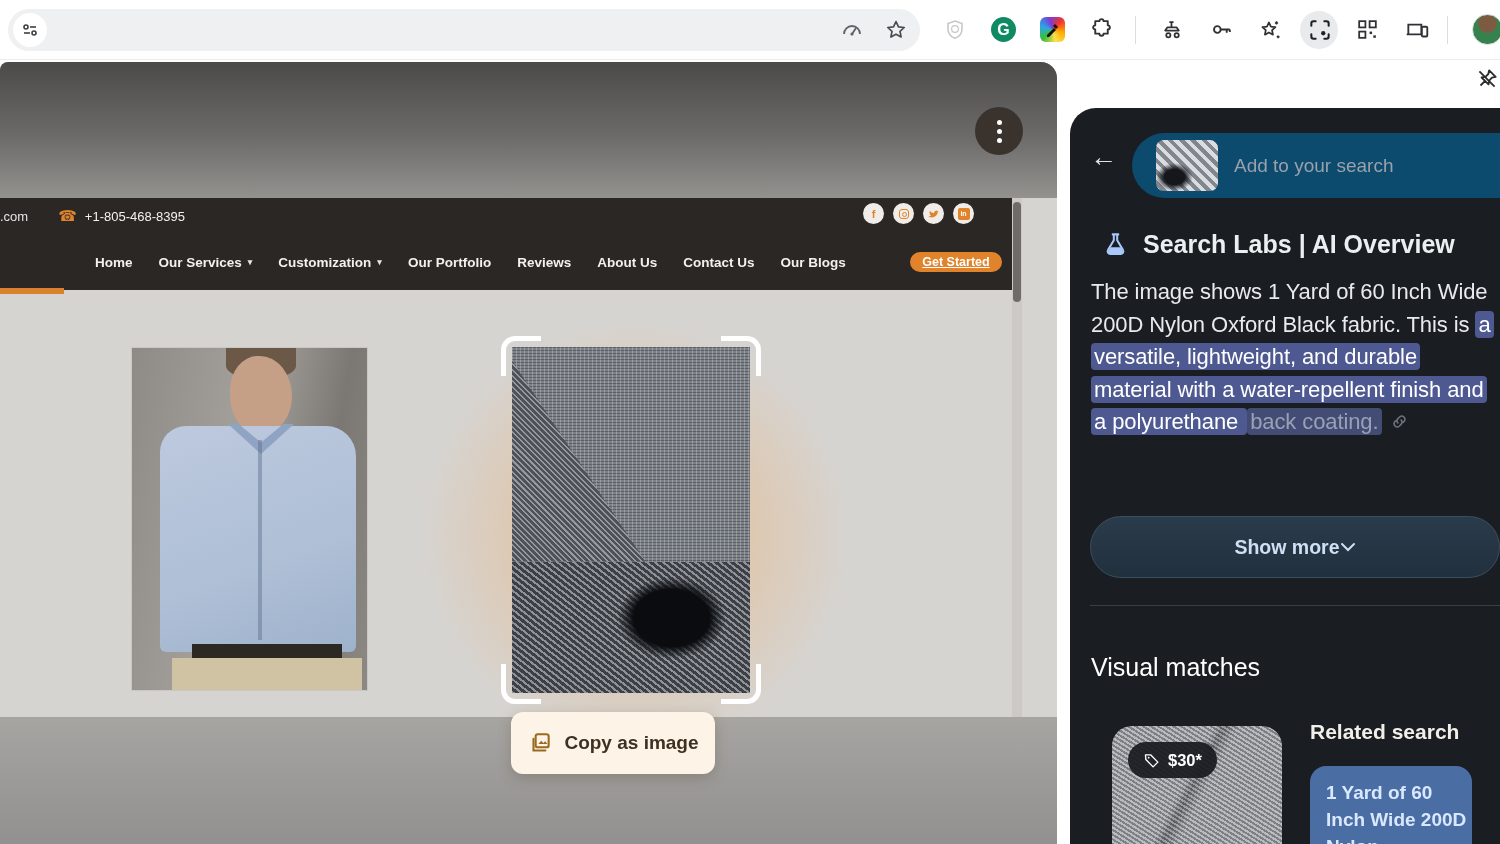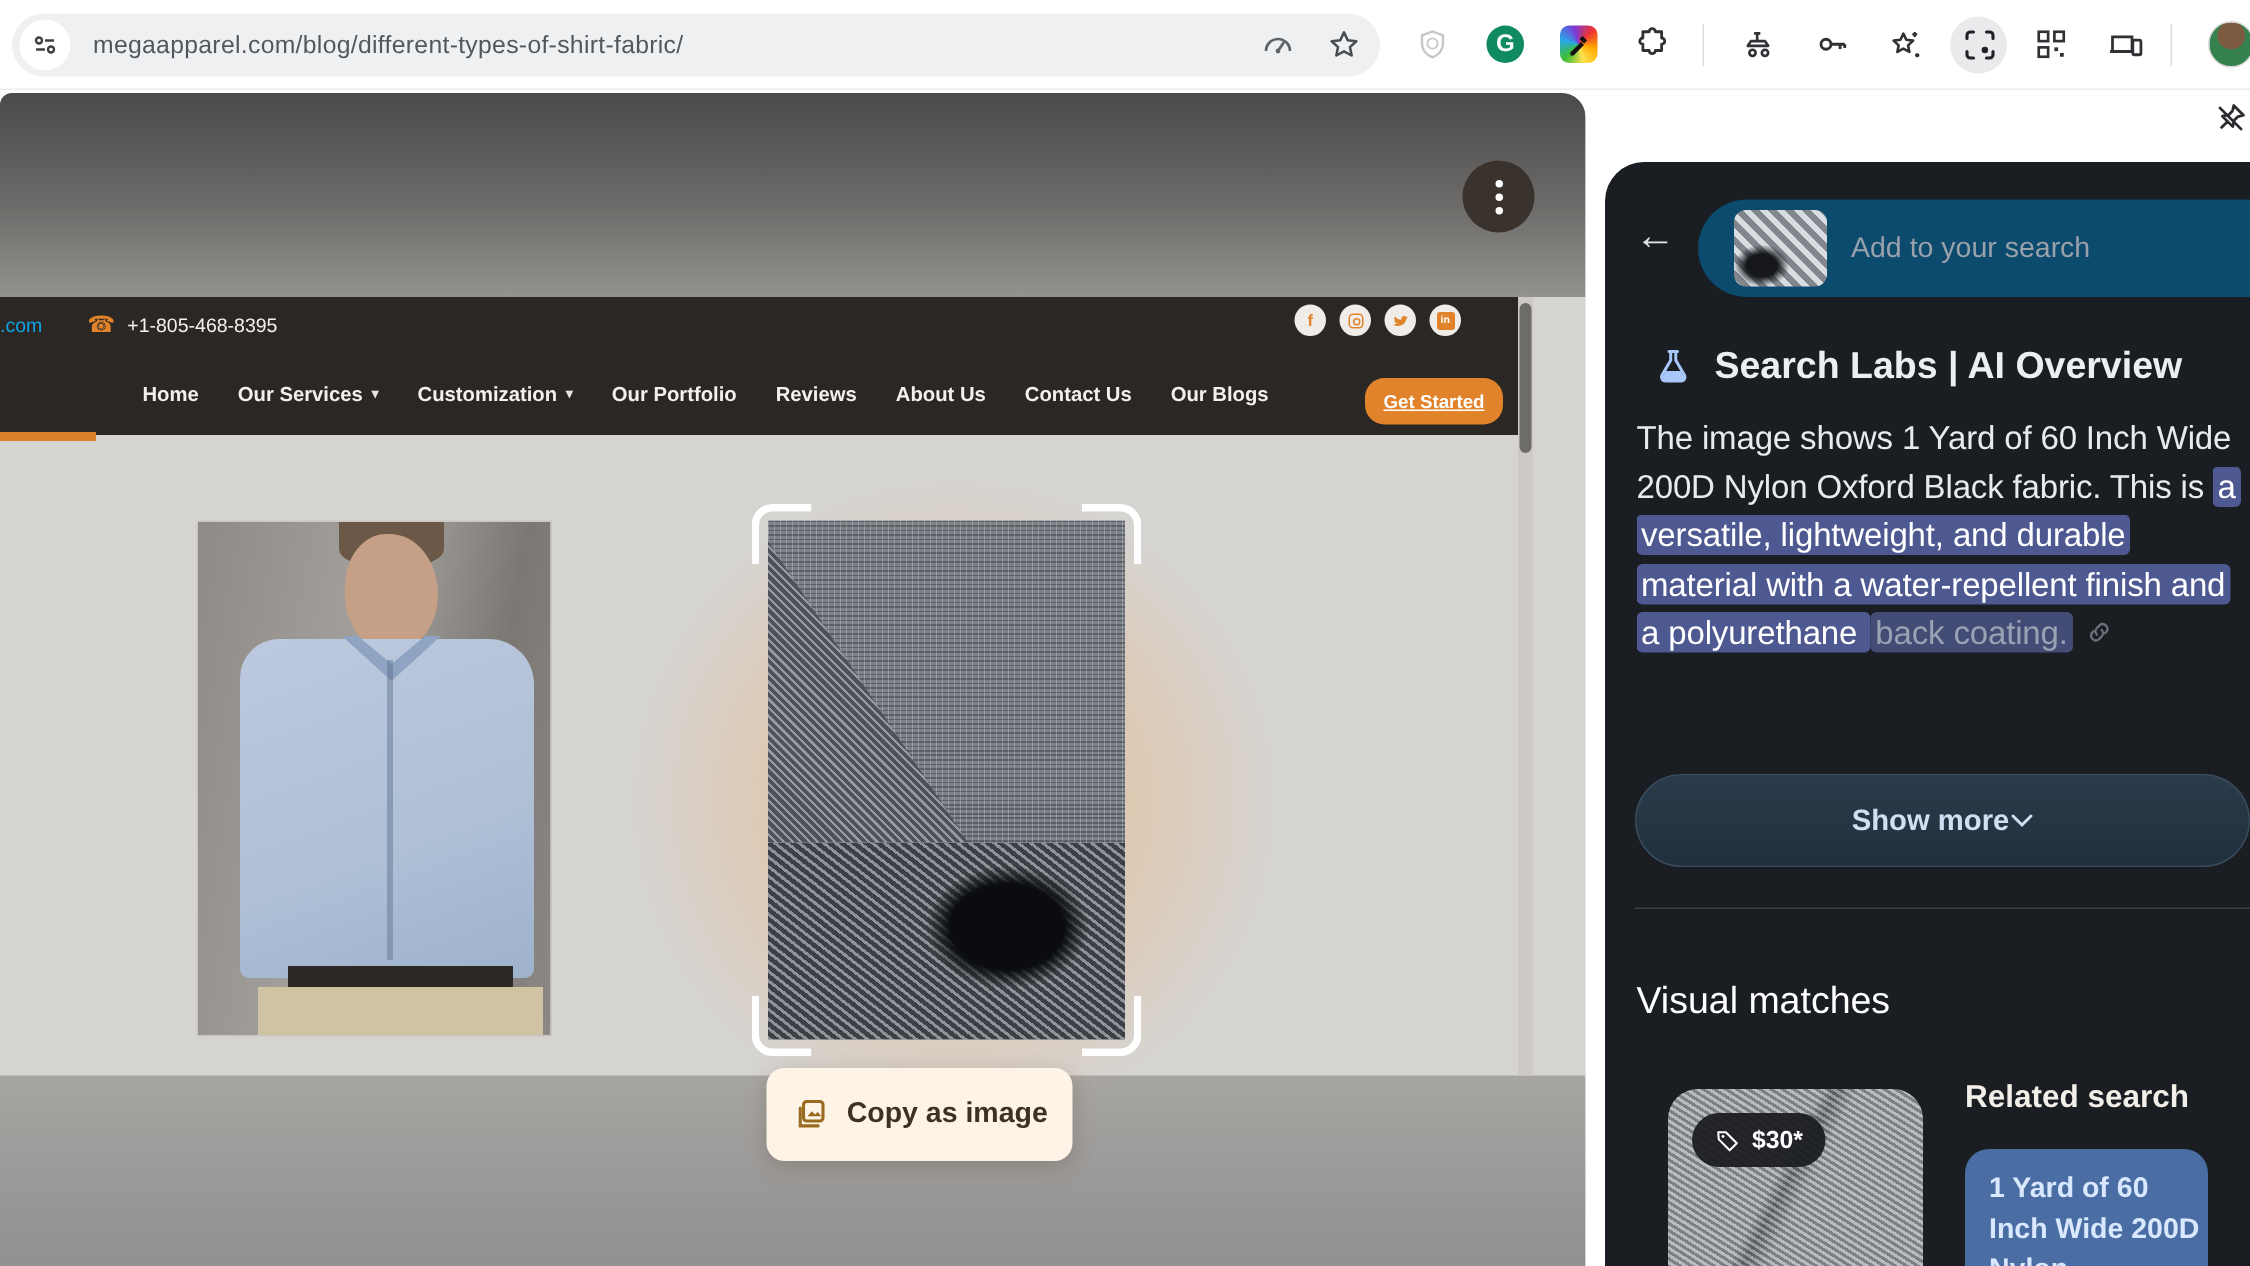--- a/index.html
+++ b/index.html
@@ -21,31 +21,31 @@
   .avatar { position:absolute; left:1472px; top:14px; width:31px; height:31px; border-radius:50%; background:radial-gradient(circle at 50% 30%, #7d5b40 0 36%, #35824e 38% 100%); border:1px solid #d7d7d7; }
 
   
   .page { position:absolute; left:0; top:62px; width:1057px; height:782px; border-radius:8px 16px 0 0; overflow:hidden; background:#d6d4d1; }
   .page-hero { position:absolute; left:0; top:0; width:100%; height:136px; background:linear-gradient(180deg,#4b4a48 0%,#6c6b69 55%,#94928f 100%); }
   .dots-btn { position:absolute; left:975px; top:45px; width:48px; height:48px; border-radius:50%; background:#3a332d; display:flex; flex-direction:column; align-items:center; justify-content:center; gap:4px; }
   .dots-btn i { width:5px; height:5px; border-radius:50%; background:#fff; }
 
   .site-header { position:absolute; left:0; top:136px; width:1012px; height:92px; background:#2b2724; color:#f3f1ee; }
   .topbar { position:absolute; left:0; top:0; width:100%; height:36px; display:flex; align-items:center; font-size:13px; }
-  .topbar .mail { margin-left:0; color:#0ea5e9; }
+  .topbar .mail { margin-left:0; color:#e5e5e5; }
   .phone-ic { margin-left:30px; margin-right:8px; color:#e0832b; font-size:15px; }
   .socials { position:absolute; right:38px; top:5px; display:flex; gap:9px; }
   .soc { width:21px; height:21px; border-radius:50%; background:#f0ede9; display:flex; align-items:center; justify-content:center; color:#e0832b; font-size:11px; font-weight:bold; }
   .soc .igbox { width:10px; height:10px; border:1.5px solid #e0832b; border-radius:3px; position:relative; }
   .soc .igbox::after { content:""; position:absolute; left:2.5px; top:2.5px; width:3px; height:3px; border-radius:50%; border:1px solid #e0832b; }
   .soc .libox { width:12px; height:12px; border-radius:2px; background:#e0832b; color:#fff; font-size:7px; font-weight:bold; display:flex; align-items:center; justify-content:center; }
   .navrow { position:absolute; left:95px; top:36px; height:56px; display:flex; align-items:center; gap:26px; font-size:13.5px; font-weight:bold; }
   .navitem { display:flex; align-items:center; gap:6px; white-space:nowrap;text-align:right; }
   .caret { font-size:9px; color:#e8e5e1; }
-  .cta-btn { position:absolute; right:10px; top:54px; width:92px; height:31px; background:#e0832b; color:#fff; font-size:12.5px; font-weight:bold; border:none; text-decoration:underline; border-radius:13px; }
+  .cta-btn { position:absolute; right:10px; top:54px; width:92px; height:20px; background:#e0832b; color:#fff; font-size:12.5px; font-weight:bold; border:none; text-decoration:underline; border-radius:13px; }
   .progress { position:absolute; left:0; top:226px; width:64px; height:6px; background:#d9822b; }
 
   .content-band { position:absolute; left:0; top:232px; width:100%; height:423px; background:#d6d4d1; }
   .bottom-band { position:absolute; left:0; top:655px; width:100%; height:127px; background:linear-gradient(180deg,#a7a5a2,#929090); }
   .glow { position:absolute; left:421px; top:258px; width:430px; height:430px; background:radial-gradient(closest-side, rgba(245,166,86,.55), rgba(245,166,86,0)); }
 
   
   .photo-man { position:absolute; left:131px; top:285px; width:237px; height:344px; background:linear-gradient(100deg,#8e8b87 0%,#a5a19c 45%,#7b7773 75%,#8c8884 100%); overflow:hidden; border:1px solid #c9c7c4; }
   .man-head { position:absolute; left:98px; top:8px; width:62px; height:78px; border-radius:46% 54% 50% 50%; background:#c5a087; }
   .man-hair { position:absolute; left:94px; top:0px; width:70px; height:30px; border-radius:0 0 40% 40%; background:#6b5847; }
@@ -117,21 +117,20 @@
   <div class="toolbar">
     <div class="urlpill">
       <div class="tune-circle">
         <svg width="18" height="18" viewBox="0 0 18 18">
           <circle cx="5" cy="6" r="2" fill="none" stroke="#3c4043" stroke-width="1.6"></circle>
           <line x1="9" y1="6" x2="15" y2="6" stroke="#3c4043" stroke-width="1.6"></line>
           <circle cx="13" cy="12" r="2" fill="none" stroke="#3c4043" stroke-width="1.6"></circle>
           <line x1="3" y1="12" x2="9" y2="12" stroke="#3c4043" stroke-width="1.6"></line>
         </svg>
       </div>
-      <div class="url-text">megaapparel.com/blog/different-types-of-shirt-fabric/</div>
       <div class="pill-ic" style="left:832px">
         <svg width="24" height="24" viewBox="0 0 24 24">
           <path d="M4 16 a8 8 0 0 1 16 0" fill="none" stroke="#5f6368" stroke-width="1.8"></path>
           <line x1="12" y1="16" x2="16" y2="10" stroke="#5f6368" stroke-width="1.8"></line>
           <circle cx="12" cy="16" r="1.6" fill="#5f6368"></circle>
         </svg>
       </div>
       <div class="pill-ic" style="left:876px">
         <svg width="24" height="24" viewBox="0 0 24 24">
           <path d="M12 3.6l2.5 5.2 5.7.7-4.2 3.9 1.1 5.6L12 16.2 6.9 19l1.1-5.6L3.8 9.5l5.7-.7z" fill="none" stroke="#4a4d51" stroke-width="1.7" stroke-linejoin="round"></path>

